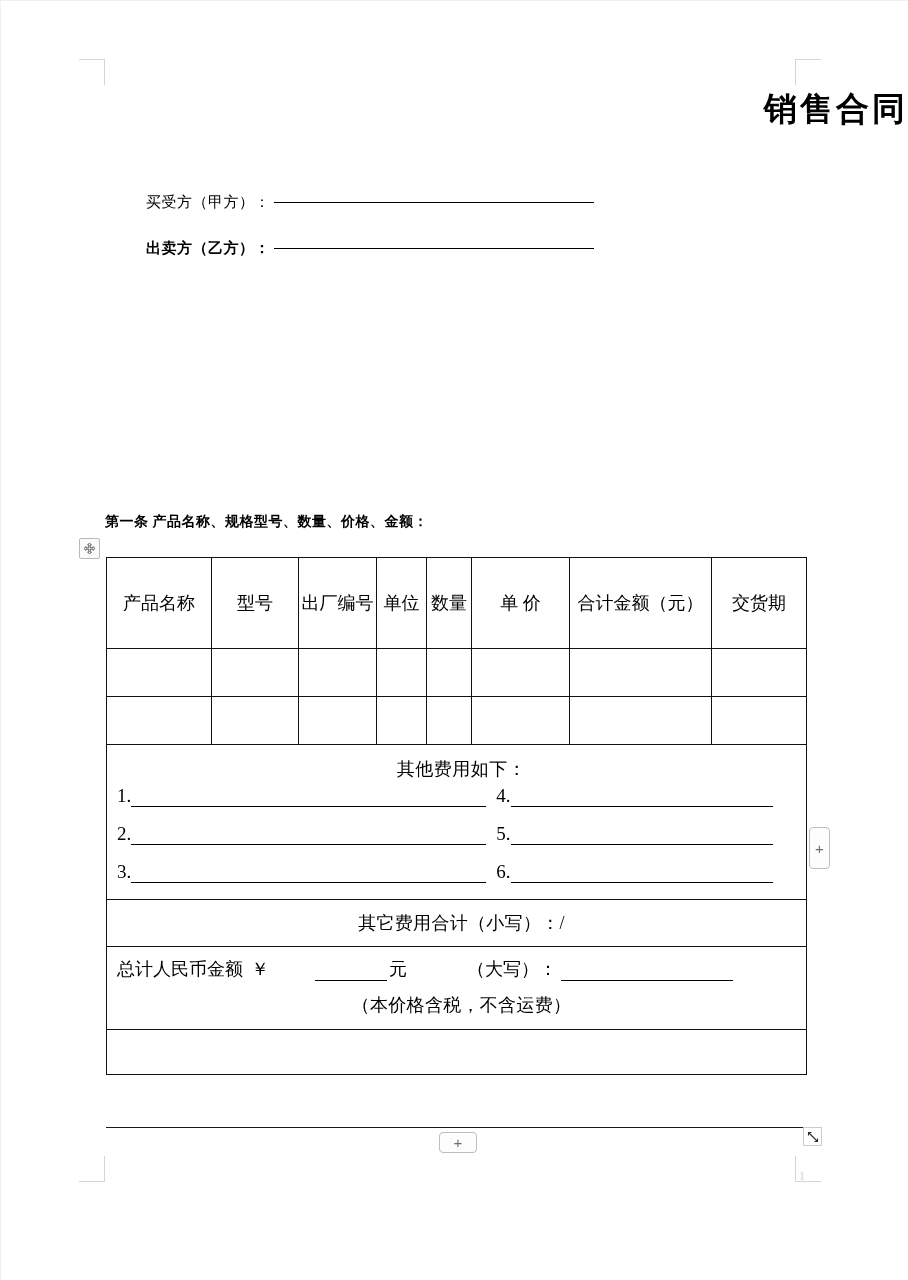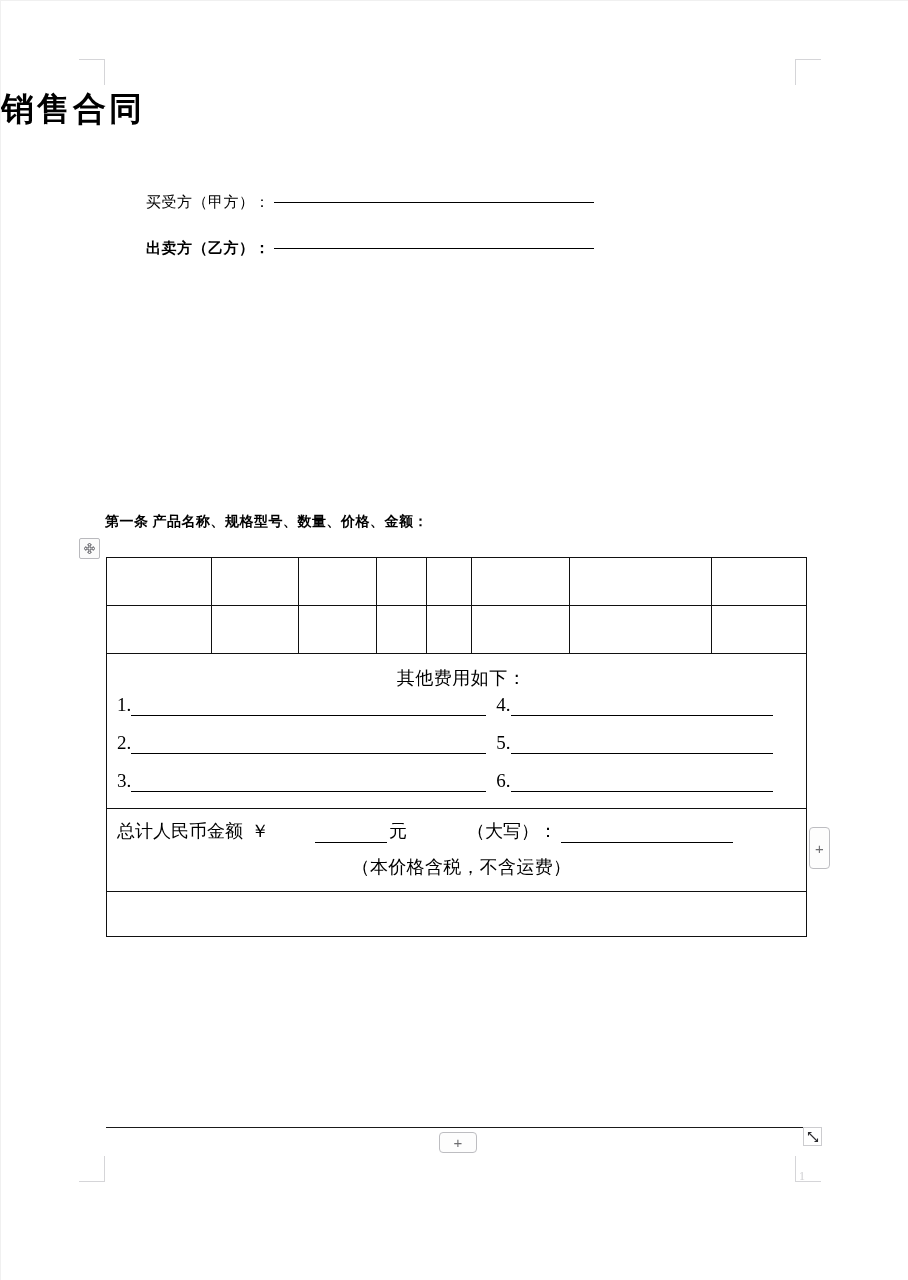--- a/index.html
+++ b/index.html
@@ -57,21 +57,21 @@
     color: #cfcfd2;
     font-family: "Liberation Serif", serif;
   }
 
   
   .doc-title {
     position: absolute;
     left: 0;
     right: 0;
     top: 86px;
-    text-align: left;
+    text-align: right;
     font-size: 33px;
     font-weight: bold;
     letter-spacing: 3px;
     font-family: "Liberation Serif", "DejaVu Serif", serif;
   }
 
   .party-line {
     position: absolute;
     left: 145px;
     font-size: 15px;
@@ -300,20 +300,30 @@
       <col style="width:105px">
         <col style="width:87px">
         <col style="width:78px">
       <col style="width:50px">
         <col style="width:45px">
         <col style="width:98px">
       <col style="width:142px">
         <col style="width:95px">
     </colgroup>
     <tbody>
+      <tr>
+        <td class="th-cell">产品名称</td>
+        <td class="th-cell">型号</td>
+        <td class="th-cell narrow">出厂编号</td>
+        <td class="th-cell narrow">单位</td>
+        <td class="th-cell narrow">数量</td>
+        <td class="th-cell">单 价</td>
+        <td class="th-cell">合计金额（元）</td>
+        <td class="th-cell">交货期</td>
+      </tr>
 
       <tr class="data-row">
         <td></td>
         <td></td>
         <td></td>
         <td></td>
         <td></td>
         <td></td>
         <td></td>
         <td></td>
@@ -361,20 +371,25 @@
               <span class="fee-blank"></span>
             </span>
             <span class="fee-item fee-right">
               <span class="fee-num">6.</span>
               <span class="fee-blank"></span>
             </span>
           </div>
         </td>
       </tr>
 
+      <tr>
+        <td class="subtotal-cell" colspan="8">
+          <span>其它费用合计（小写）：</span><span>/</span>
+        </td>
+      </tr>
 
       <tr>
         <td class="total-cell" colspan="8">
           <div class="total-row-1">
             <span>总计人民币金额</span>
             <span style="margin-left:8px">￥</span>
             <span class="total-amount-blank"></span>
             <span>元</span>
             <span style="margin-left:60px">（大写）：</span>
             <span class="total-words-blank"></span>

